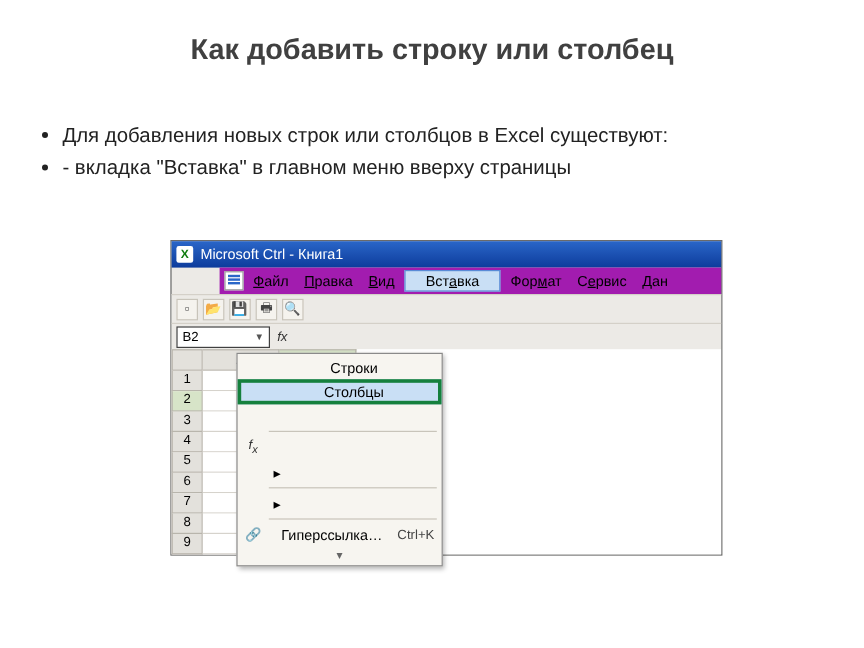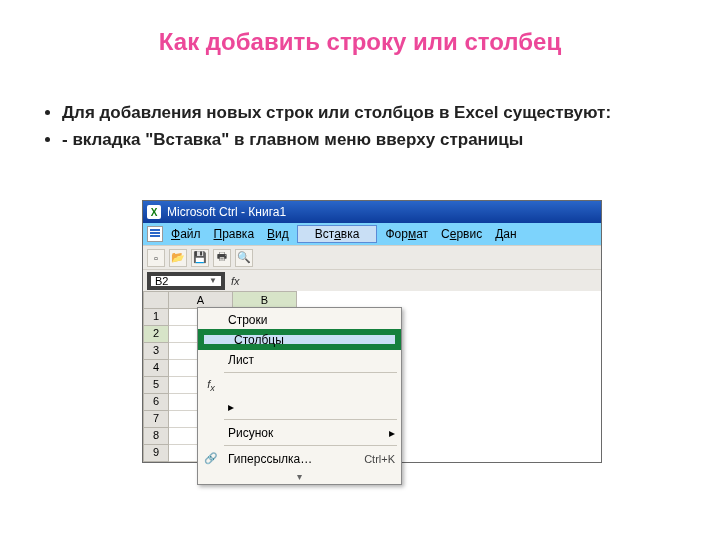--- a/index.html
+++ b/index.html
@@ -1,47 +1,47 @@
 <!DOCTYPE html>
 <html><head>
 <meta charset="utf-8">
 <style>
 * { box-sizing: border-box; margin: 0; padding: 0; }
 body { width: 720px; height: 540px; background: #fff; font-family: Arial, sans-serif; position: relative; }
-.title { color: #ec4899; font-weight: bold; font-size: 24px; text-align: center; padding: 28px 40px 8px; }
+.title { color: #404040; font-weight: bold; font-size: 24px; text-align: center; padding: 28px 40px 8px; }
 .bullets { margin: 38px 40px 0 52px; font-size: 17px; color: #222; line-height: 1.35; }
-.bullets li { list-style: disc; margin-left: 10px; margin-bottom: 4px; font-weight: bold; }
+.bullets li { list-style: disc; margin-bottom: 4px; }
 .excel { position: absolute; left: 142px; top: 200px; width: 460px; border: 1px solid #6a6a6a; background: #eceae6; font-family: Tahoma, Arial, sans-serif; font-size: 12px; color: #000; }
 .titlebar { background: linear-gradient(#2a66c8, #0d3c9c); color: #fff; height: 22px; display: flex; align-items: center; padding: 0 4px; gap: 6px; }
 .titlebar .x-icon { width: 14px; height: 14px; background: #fff; color: #107c10; font-weight: bold; display: flex; align-items: center; justify-content: center; border-radius: 2px; font-size: 10px; }
-.menubar { background: #7dd3fc; height: 22px; display: flex; align-items: center; padding: 2px 4px; gap: 3px; }
+.menubar { background: #a21caf; height: 22px; display: flex; align-items: center; padding: 2px 4px; gap: 3px; margin-left: 40px; }
 .menubar .doc-icon { width: 16px; height: 16px; background: #fff; border: 1px solid #9a9a9a; position: relative; }
 .menubar .doc-icon::after { content: ""; position: absolute; left: 2px; top: 2px; width: 10px; height: 2px; background: #2a66c8; box-shadow: 0 3px 0 #2a66c8, 0 6px 0 #2a66c8; }
 .menubar .m { padding: 2px 5px; }
 .menubar .m.open { background: #c9dff5; border: 1px solid #5a8bd6; padding: 1px 17px; }
 .menubar .u { text-decoration: underline; }
 .toolbar { background: #eceae6; height: 24px; display: flex; align-items: center; padding: 2px 4px; gap: 4px; border-top: 1px solid #d4d0c8; }
 .tbtn { width: 18px; height: 18px; background: #f5f3ee; border: 1px solid #c8c4ba; display: flex; align-items: center; justify-content: center; font-size: 11px; color: #444; }
 .namebox-row { background: #eceae6; height: 22px; display: flex; align-items: center; padding: 2px 4px; gap: 6px; border-top: 1px solid #d4d0c8; }
-.namebox { width: 78px; height: 18px; background: #fff; border: 4px solid #404040; padding: 0 4px; font-size: 11px; display: flex; align-items: center; }
+.namebox { width: 78px; height: 18px; background: #fff; border: 1px solid #404040; padding: 0 4px; font-size: 11px; display: flex; align-items: center; }
 .namebox .dd { margin-left: auto; color: #555; font-size: 8px; }
 .fx { font-style: italic; font-size: 11px; color: #333; }
 .grid-area { position: relative; background: #fff; }
 .headers { display: flex; height: 18px; }
 .corner { width: 26px; background: #e3e1dc; border: 1px solid #b8b5ac; }
 .colh { width: 64px; background: #e3e1dc; border: 1px solid #b8b5ac; border-left: none; text-align: center; font-size: 11px; line-height: 16px; }
 .colh.sel { background: #d7e4c8; }
 .row { display: flex; height: 17px; }
 .rowh { width: 26px; background: #e3e1dc; border: 1px solid #b8b5ac; border-top: none; text-align: center; font-size: 11px; line-height: 15px; }
 .rowh.sel { background: #d7e4c8; }
 .cell { width: 64px; border-right: 1px solid #d6d3cc; border-bottom: 1px solid #d6d3cc; background: #fff; }
 .cell.active { border: 2px solid #000; margin: -1px; }
-.dropdown { position: absolute; left: 54px; top: 16px; width: 205px; background: #f7f5f0; border: 1px solid #8a8a8a; box-shadow: 2px 2px 4px rgba(0,0,0,0.3); padding: 1px 0; z-index: 10; }
+.dropdown { position: absolute; left: 54px; top: 3px; width: 172px; background: #f7f5f0; border: 1px solid #8a8a8a; box-shadow: 2px 2px 4px rgba(0,0,0,0.3); padding: 1px 0; z-index: 10; text-align: center; }
 .dditem { display: flex; align-items: center; height: 21px; padding: 0 6px 0 2px; gap: 6px; }
-.dditem.highlight { background: #c9dff5; border: 6px solid #15803d; margin: -1px 0; }
+.dditem.highlight { background: #c9dff5; border: 3px solid #15803d; margin: -1px 0; }
 .dditem .icn { width: 22px; height: 18px; display: flex; align-items: center; justify-content: center; font-size: 11px; color: #333; }
 .dditem .lbl { flex: 1; font-size: 12px; color: #000; }
 .dditem .sc { font-size: 11px; color: #444; }
 .sep { height: 1px; background: #c8c4ba; margin: 2px 4px 2px 26px; }
 .expand { height: 14px; display: flex; align-items: center; justify-content: center; color: #666; font-size: 10px; }
 .chart-icn { width: 14px; height: 10px; display: flex; align-items: flex-end; gap: 1px; }
 .chart-icn span { width: 3px; }
 .chart-icn span:nth-child(1) { height: 5px; background: #d04040; }
 .chart-icn span:nth-child(2) { height: 8px; background: #4060d0; }
 .chart-icn span:nth-child(3) { height: 10px; background: #d0c040; }
@@ -140,36 +140,34 @@
       <div class="dditem">
           <div class="icn"></div>
           <div class="lbl">Стро<span class="u">к</span>и</div>
         </div>
       <div class="dditem highlight">
           <div class="icn"></div>
           <div class="lbl">Столб<span class="u">ц</span>ы</div>
         </div>
       <div class="dditem">
           <div class="icn"></div>
-          <div class="lbl"><span class="u">Л</span>ист</div>
         </div>
       <div class="sep"></div>
       <div class="dditem">
           <div class="icn">
             <i>f<sub>x</sub></i>
           </div>
         </div>
       <div class="dditem">
           <div class="icn"></div>
           <div>▸</div>
         </div>
       <div class="sep"></div>
       <div class="dditem">
           <div class="icn"></div>
-          <div class="lbl"><span class="u">Р</span>исунок</div>
           <div>▸</div>
         </div>
       <div class="sep"></div>
       <div class="dditem">
           <div class="icn">🔗</div>
           <div class="lbl"><span class="u">Г</span>иперссылка…</div>
           <div class="sc">Ctrl+K</div>
         </div>
       <div class="expand">▾</div>
     </div>

